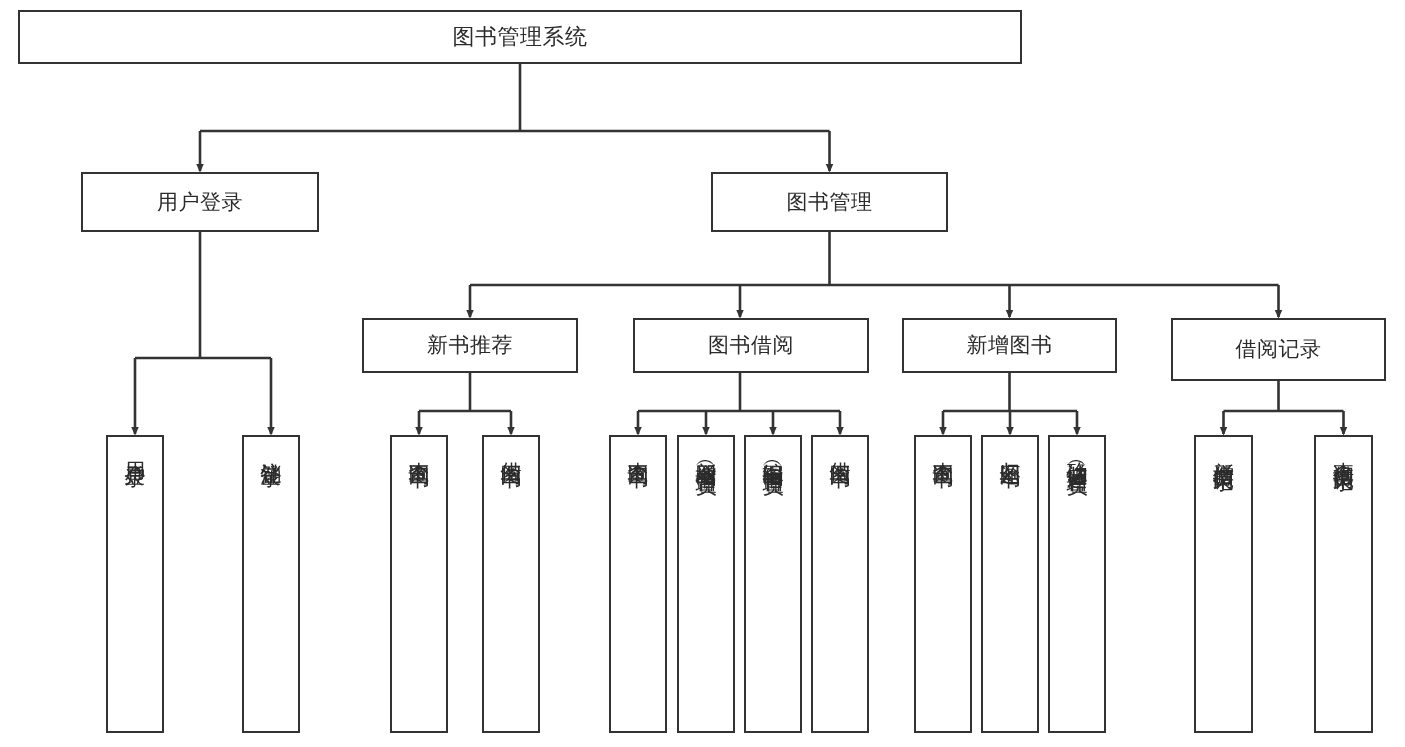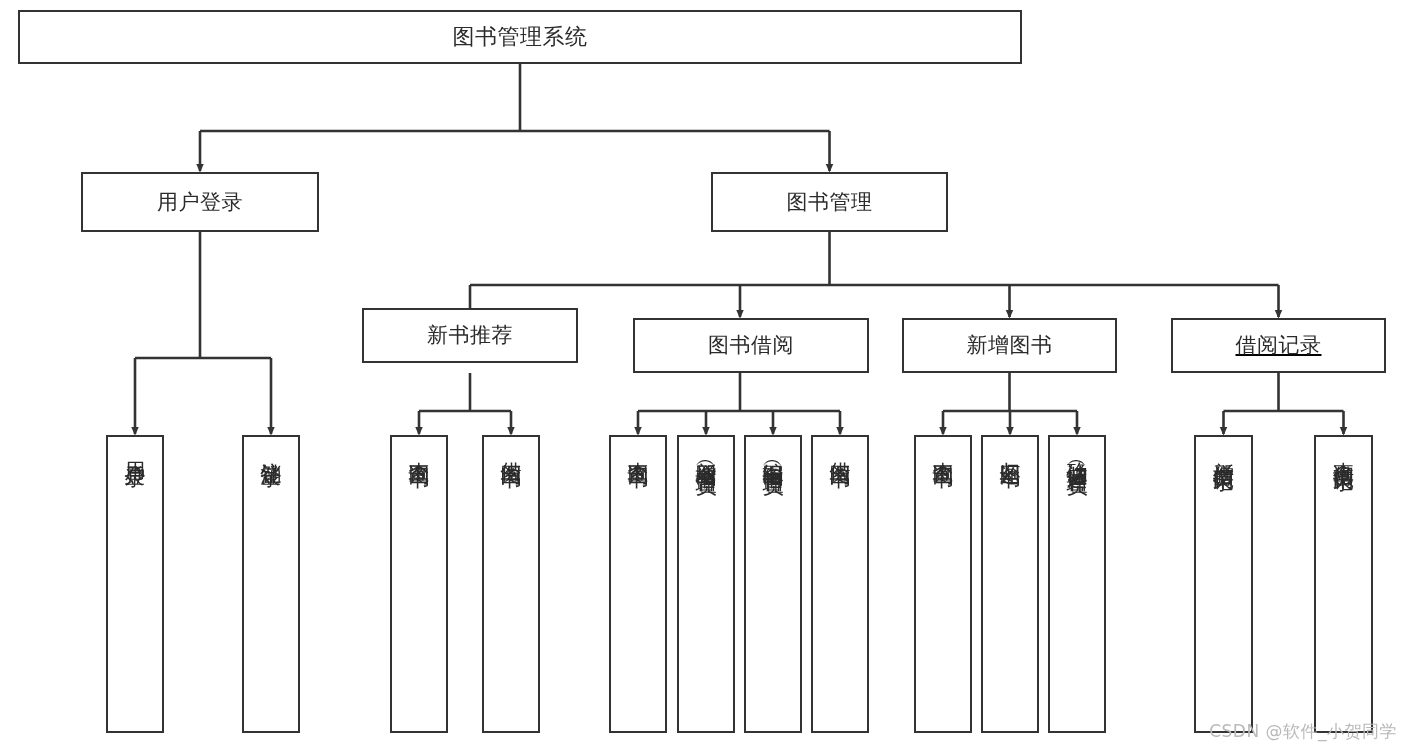--- a/index.html
+++ b/index.html
@@ -131,30 +131,30 @@
   <div id="nodes-layer">
       <div class="node horiz root" style="left: 18px; top: 10px; width: 1004px; height: 54px;">
         <span class="node-label">图书管理系统</span>
       </div>
       <div class="node horiz" style="left: 81px; top: 172px; width: 238px; height: 60px;">
         <span class="node-label">用户登录</span>
       </div>
       <div class="node horiz" style="left: 711px; top: 172px; width: 237px; height: 60px;">
         <span class="node-label">图书管理</span>
       </div>
-      <div class="node horiz" style="left: 362px; top: 308px; width: 216px; height: 55px;">
+      <div class="node horiz" style="left: 362px; top: 318px; width: 216px; height: 55px;">
         <span class="node-label">新书推荐</span>
       </div>
       <div class="node horiz" style="left: 633px; top: 318px; width: 236px; height: 55px;">
         <span class="node-label">图书借阅</span>
       </div>
       <div class="node horiz" style="left: 902px; top: 318px; width: 215px; height: 55px;">
         <span class="node-label">新增图书</span>
       </div>
-      <div class="node horiz" style="left: 1171px; top: 318px; width: 215px; height: 55px; text-decoration: underline;">
+      <div class="node horiz" style="left: 1171px; top: 318px; width: 215px; height: 63px;">
         <span class="node-label">借阅记录</span>
       </div>
       <div class="node vert" style="left: 106px; top: 435px; width: 58px; height: 298px;">
         <span class="node-label">用户登录</span>
       </div>
       <div class="node vert" style="left: 242px; top: 435px; width: 58px; height: 298px;">
         <span class="node-label">注销登录</span>
       </div>
       <div class="node vert" style="left: 390px; top: 435px; width: 58px; height: 298px;">
         <span class="node-label">查询图书</span>
@@ -184,15 +184,14 @@
         <span class="node-label">确认归还（管理员）</span>
       </div>
       <div class="node vert" style="left: 1194px; top: 435px; width: 59px; height: 298px;">
         <span class="node-label">新增借阅记录</span>
       </div>
       <div class="node vert" style="left: 1314px; top: 435px; width: 59px; height: 298px;">
         <span class="node-label">查询借阅记录</span>
       </div>
     </div>
 
-  <div id="watermark">CSDN @软件_小贺同学</div>
 
 </div>
 
 </body></html>

